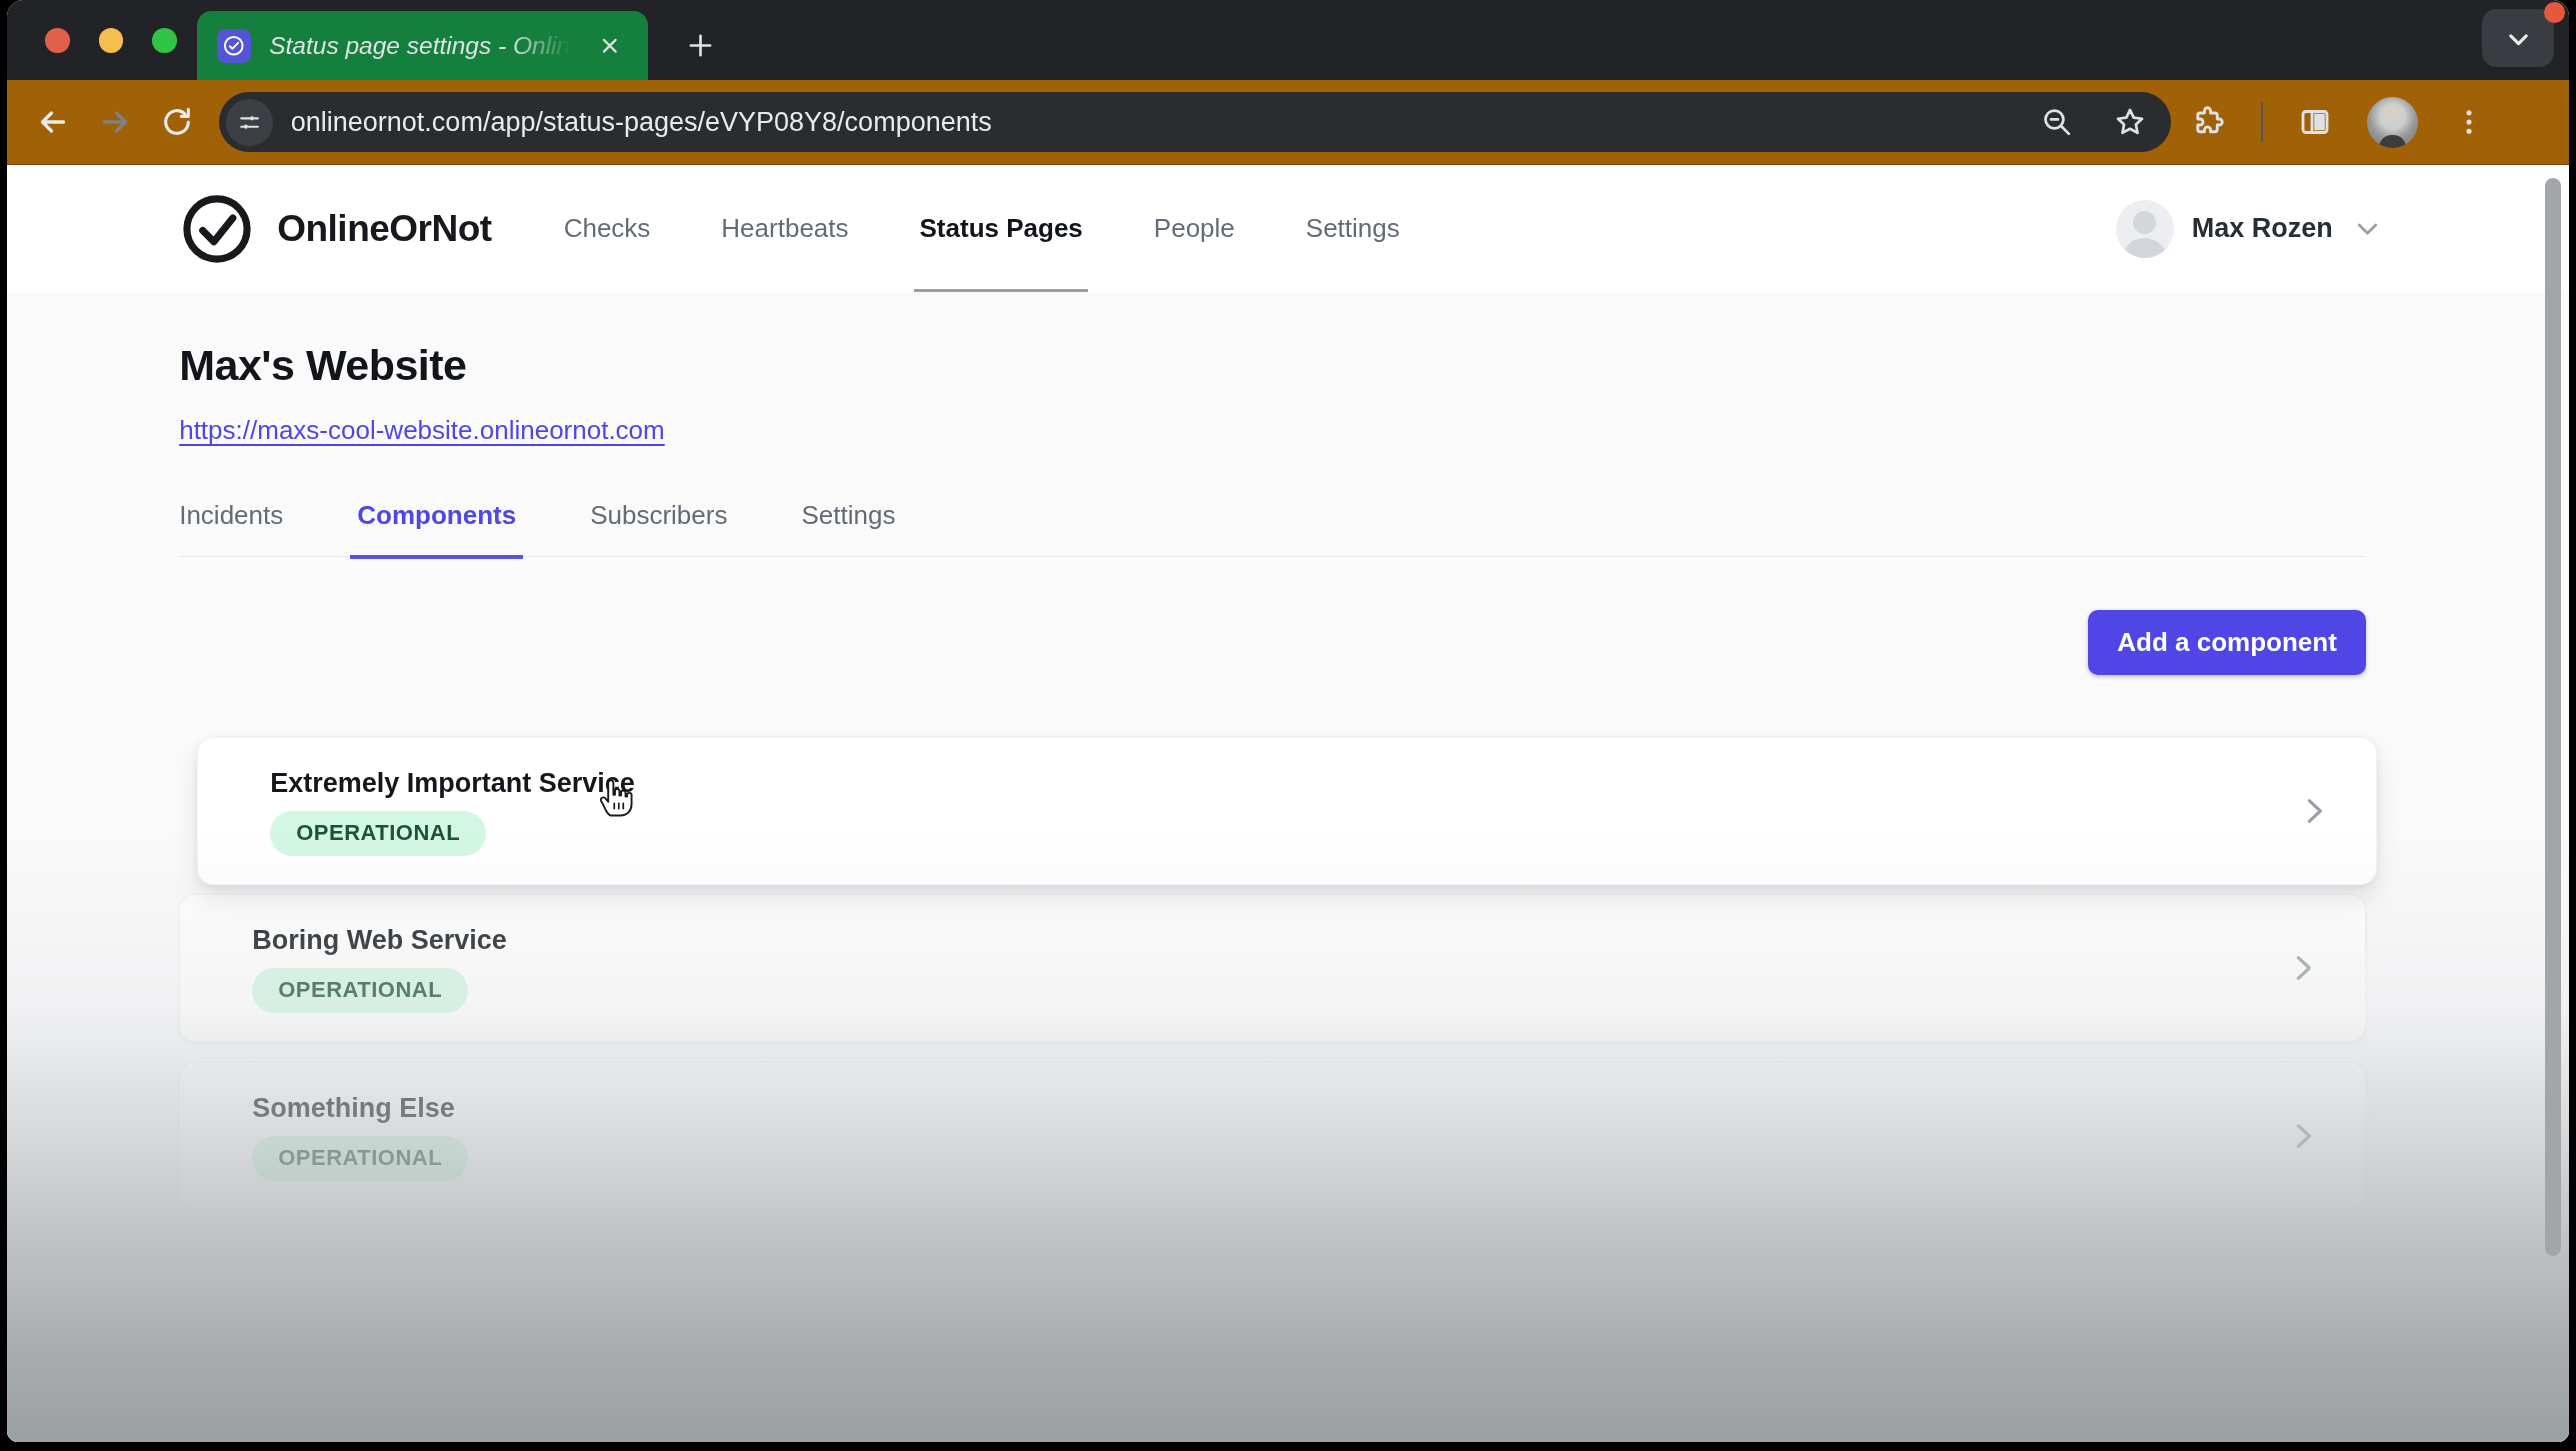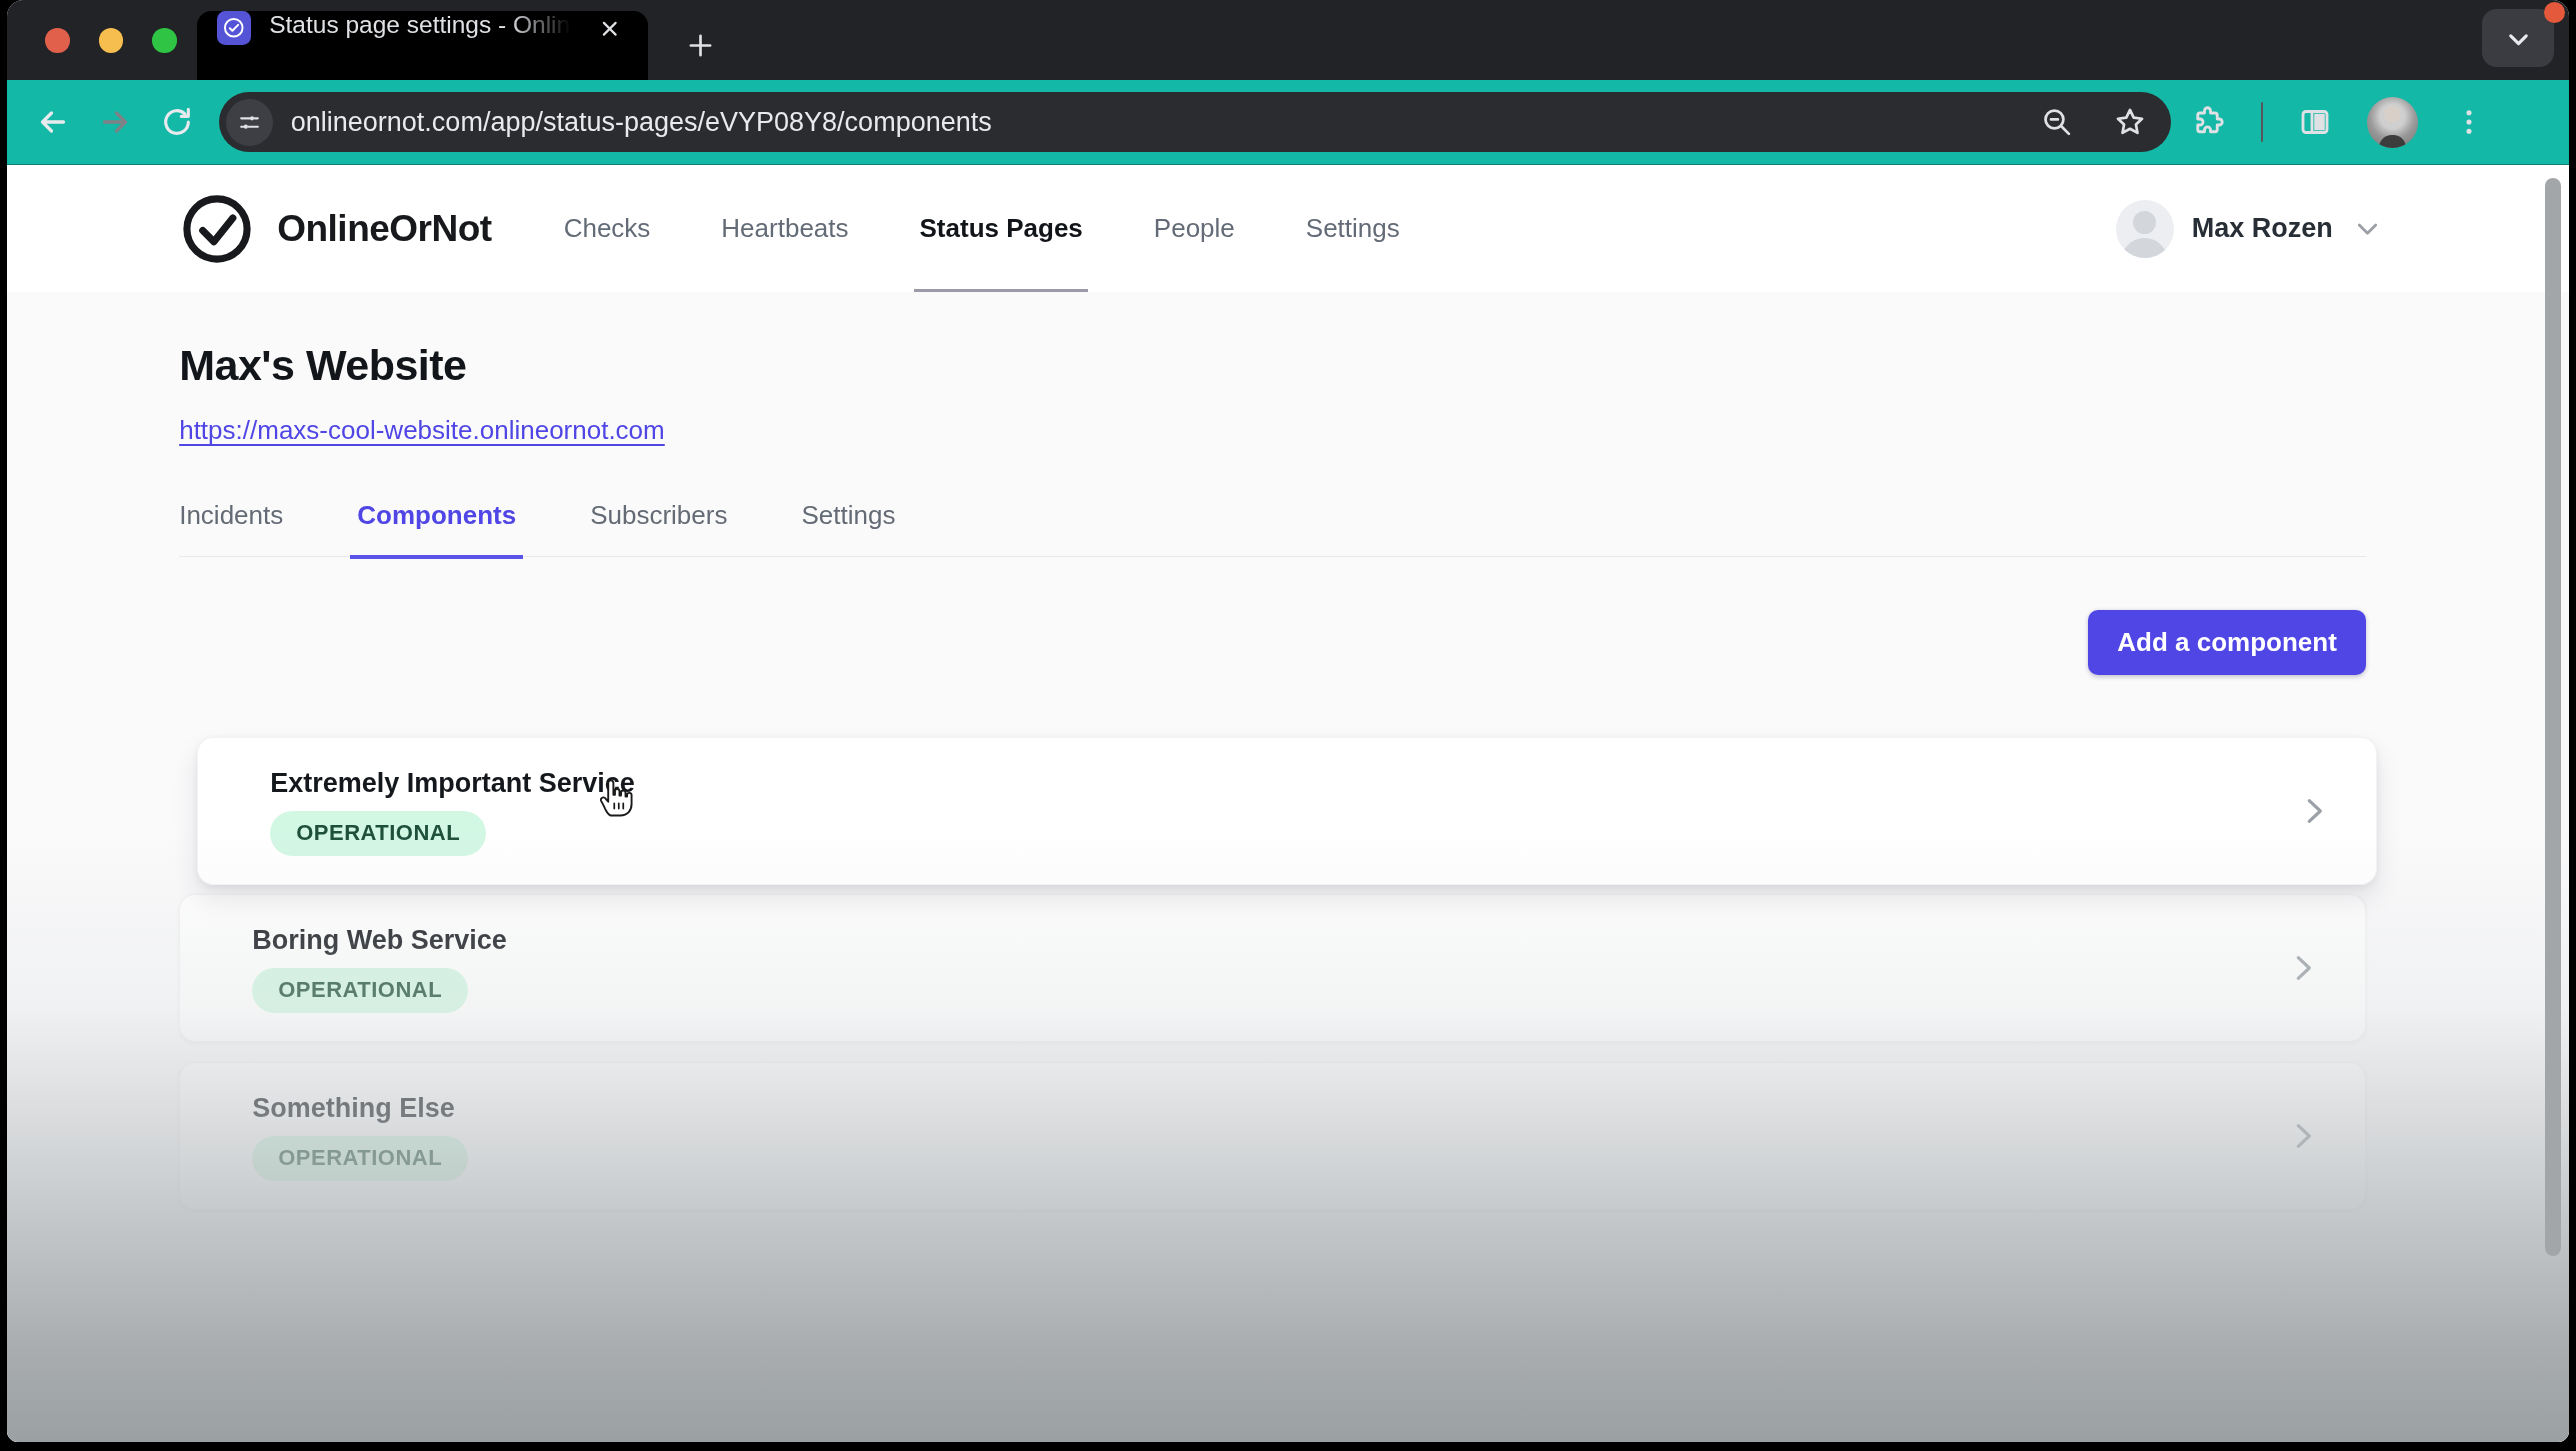--- a/index.html
+++ b/index.html
@@ -10,37 +10,37 @@
   .window { position:absolute; left:7.2px; right:7.2px; top:0; bottom:9px;
             border-radius:16.3px 16.3px 11px 11px; overflow:hidden; background:#fff; }
 
   
   .tabstrip { position:relative; height:80px; background:#212327; }
   .traffic { position:absolute; left:38px; top:28px; display:flex; gap:29px; }
   .traffic span { width:24.5px; height:24.5px; border-radius:50%; display:block; }
   .dot-red{background:#e0604c;} .dot-yellow{background:#f6be4f;} .dot-green{background:#2fc444;}
 
   .tab { position:absolute; left:190px; top:11px; width:451px; height:69px;
-         background:#000000; border-radius:14.5px 14.5px 0 0; display:flex; align-items:flex-start; padding:0 20px; }
+         background:#15803d; border-radius:14.5px 14.5px 0 0; display:flex; align-items:center; padding:0 20px;font-style:italic; }
   .favicon { width:34px; height:34px; border-radius:8.2px; background:#5553d6;
              display:flex; align-items:center; justify-content:center; flex:none; }
   .tab-title { margin-left:18px; color:#dfe1e5; font-size:24.5px; white-space:nowrap; overflow:hidden;
                width:308px; -webkit-mask-image:linear-gradient(90deg,#000 78%,transparent 98%);
                mask-image:linear-gradient(90deg,#000 78%,transparent 98%); }
   .tab-close { margin-left:auto; width:36px; height:36px; display:flex; align-items:center; justify-content:center;
                border-radius:50%; color:#dfe1e5; }
   .newtab { position:absolute; left:672px; top:23.5px; width:43px; height:43px; display:flex;
             align-items:center; justify-content:center; color:#dfe1e5; border-radius:50%; }
   .tab-overflow { position:absolute; right:14.5px; top:9px; width:72px; height:58px; border-radius:14.5px;
                   background:#3a3c41; display:flex; align-items:center; justify-content:center; color:#e8eaed; }
   .rec-dot { position:absolute; right:3.6px; top:1.8px; width:21px; height:21px; border-radius:50%;
              background:#e4593b; z-index:6; }
 
   
-  .toolbar { position:relative; height:85px; background:#14b8a6; display:flex; align-items:center;
+  .toolbar { position:relative; height:85px; background:#a16207; display:flex; align-items:center;
              padding:0 34px 0 20px; gap:11px; border-bottom:0.9px solid rgba(0,0,0,.3); }
   .nav-btn { width:51px; height:51px; border-radius:50%; display:flex; align-items:center; justify-content:center;
              color:#e8eaed; flex:none; }
   .nav-btn.disabled { color:#7e8186; }
   .urlbar { height:60px; flex:1; max-width:1952px; margin-left:5.4px; background:#2a2c30; border-radius:30px;
             display:flex; align-items:center; padding:0 23.5px 0 7.2px; min-width:0; }
   .tune-btn { width:47px; height:47px; border-radius:50%; background:#3d3f44; color:#dfe1e5;
               display:flex; align-items:center; justify-content:center; flex:none; }
   .url-text { margin-left:18px; color:#e8eaed; font-size:27px; white-space:nowrap; overflow:hidden; flex:1; }
   .pill-icons { display:flex; gap:40px; color:#dfe1e5; margin-left:18px; flex:none; }

